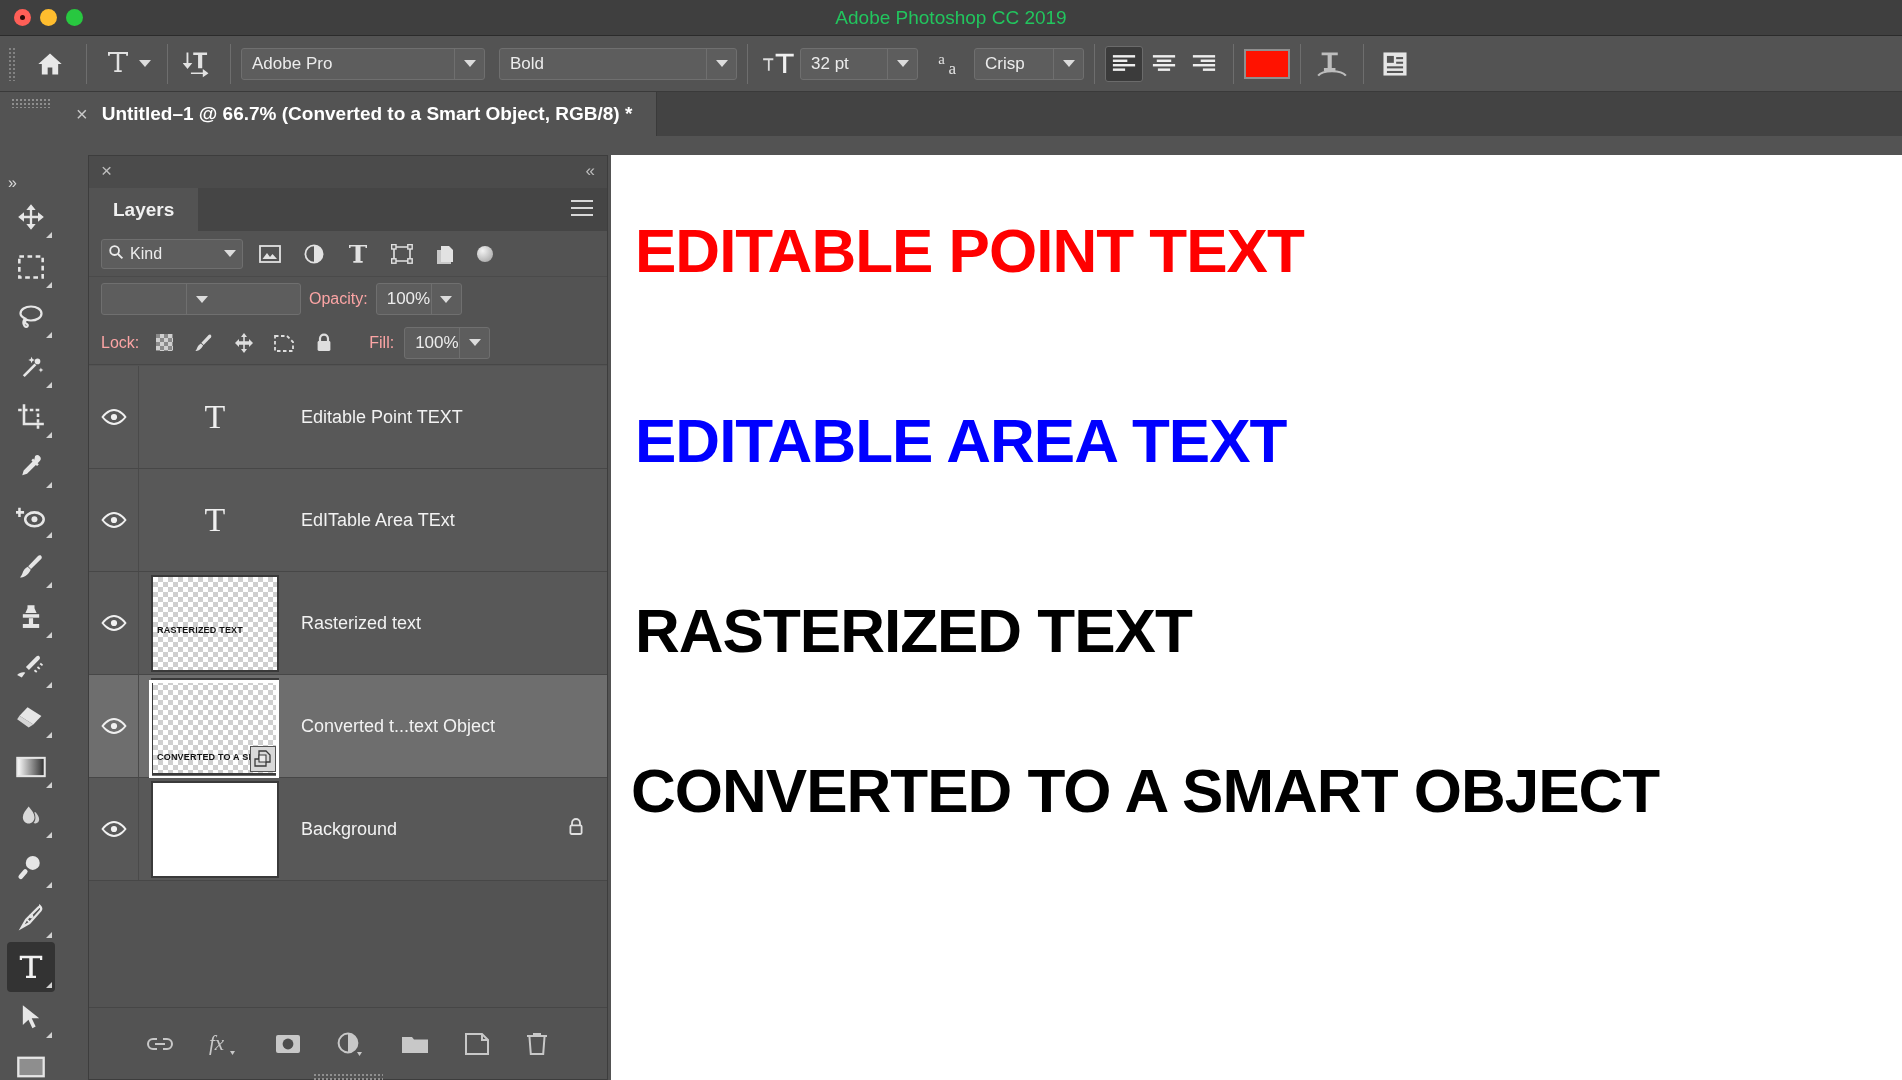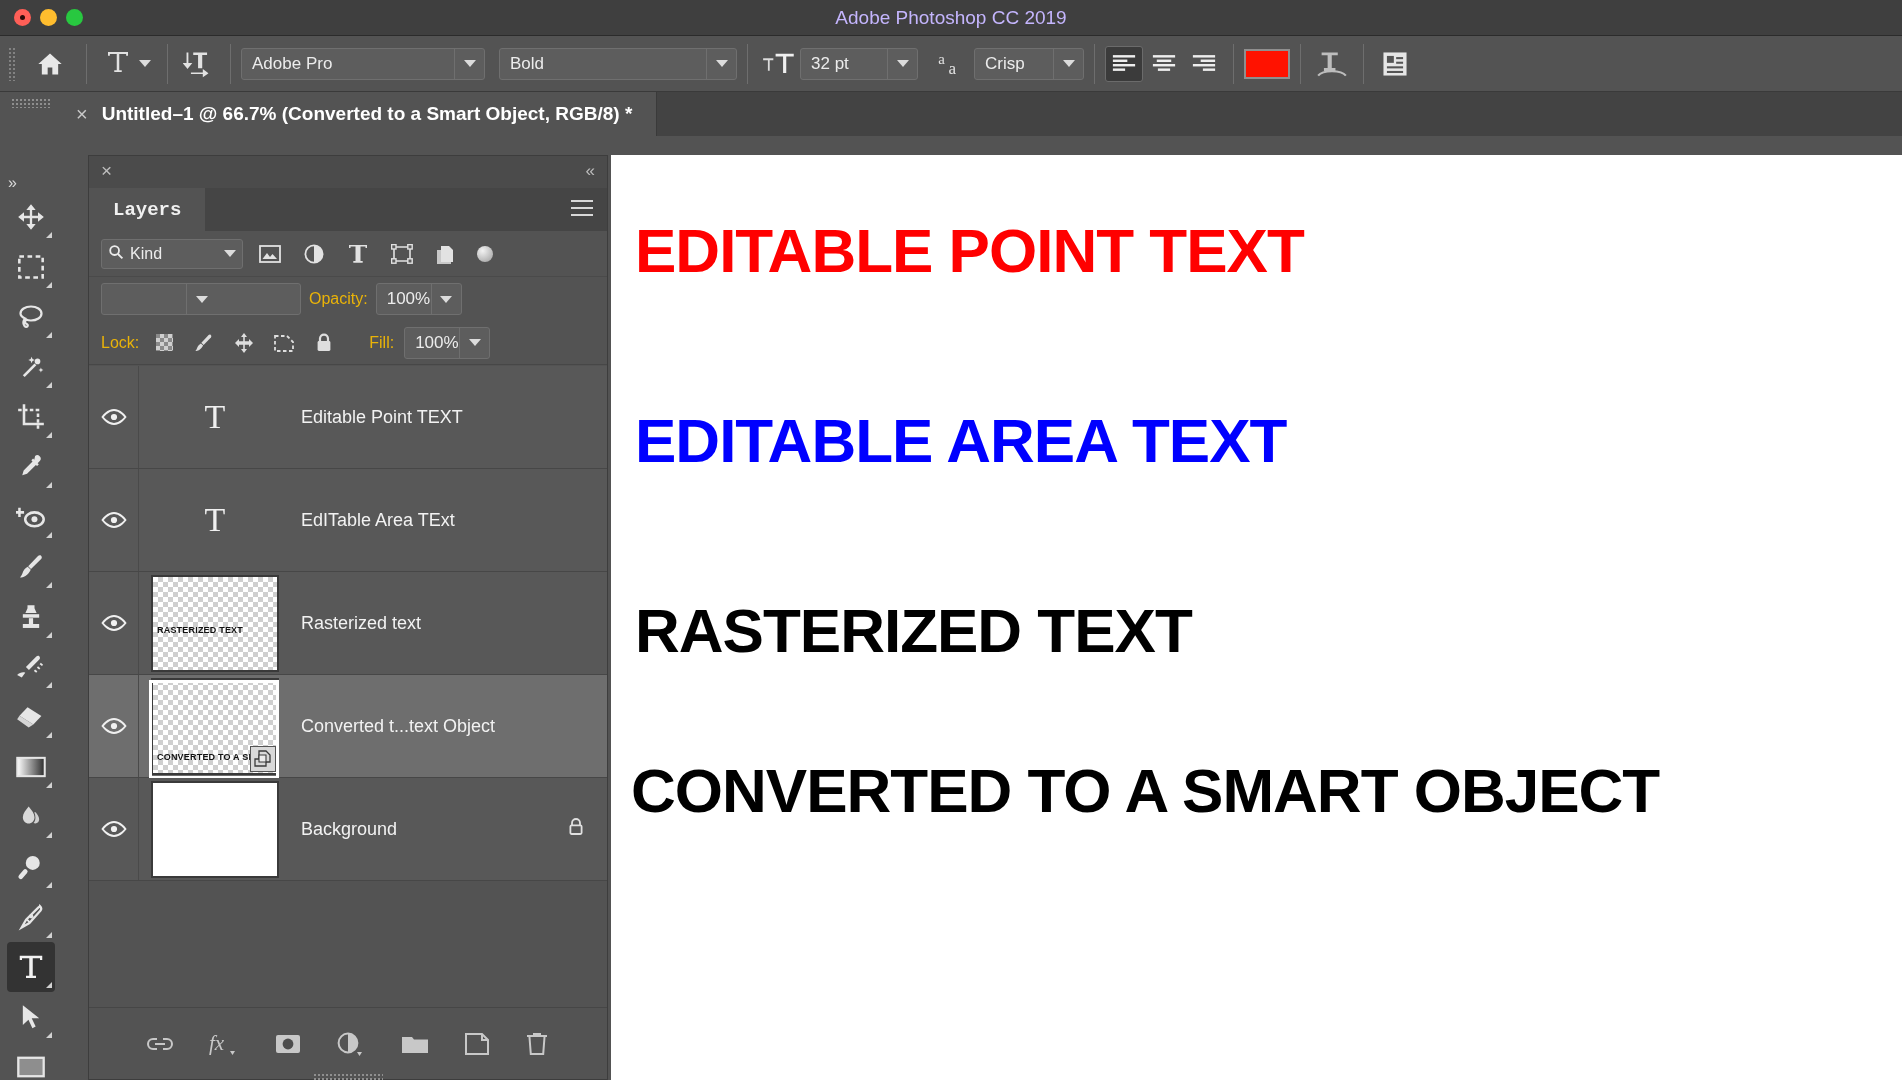--- a/index.html
+++ b/index.html
@@ -19,21 +19,21 @@
   }
   .traffic { position: absolute; left: 14px; top: 9px; display: flex; gap: 9px; }
   .dot { width: 17px; height: 17px; border-radius: 50%; }
   .dot.red { background: #ff5f57; }
   .dot.red::after{ content:""; display:block; width:5px;height:5px;border-radius:50%;background:#2a0c0a;margin:6px auto 0;}
   .dot.yellow { background: #ffbd2e; }
   .dot.green { background: #28c840; }
   .apptitle {
     position: absolute; left: 0; top: 0; width: 1902px; height: 36px;
     line-height: 36px; text-align: center;
-    color: #c4b5fd; font-size: 19px;
+    color: #22c55e; font-size: 19px;
   }
 
   
   .optionsbar {
     position: absolute; left: 0; top: 36px; width: 1902px; height: 56px;
     background: #535353; border-bottom: 1px solid #3a3a3a;
     display: flex; align-items: center; padding-left: 8px;
   }
   .grip { width: 8px; height: 34px;
     background-image: radial-gradient(#8a8a8a 1px, transparent 1px);
@@ -102,38 +102,38 @@
   .toollist { position: absolute; left: 0; top: 100px; width: 62px; }
 
   
   .panel {
     position: absolute; left: 88px; top: 155px; width: 520px; height: 925px;
     background: #535353; border: 1px solid #3d3d3d;
   }
   .panel-topbar { height: 32px; background: #4b4b4b; position: relative; }
   .panel-x { position: absolute; left: 12px; top: 4px; color: #bdbdbd; font-size: 19px; }
   .panel-collapse { position: absolute; right: 14px; top: 5px; color: #bdbdbd; font-size: 17px; letter-spacing:-2px;}
-  .tabs-row { height: 43px; background: #454545; display: flex; align-items: stretch; position: relative; font-family: Liberation Mono, monospace; }
+  .tabs-row { height: 43px; background: #454545; display: flex; align-items: stretch; position: relative; }
   .ptab { padding: 0 24px; display: flex; align-items: center; color: #f0f0f0; font-size: 19px; font-weight: bold; background: #535353; }
   .hamburger { position: absolute; right: 14px; top: 12px; width: 22px; }
   .hamburger i { display: block; height: 2px; background: #d8d8d8; margin-bottom: 5px; }
 
   .filter-row { height: 46px; display: flex; align-items: center; padding: 10px 12px; gap: 10px; border-bottom:1px solid #4a4a4a;}
   .kind-box {
     width: 142px; height: 30px; background: #5d5d5d; border: 1px solid #6f6f6f; border-radius: 3px;
     display: flex; align-items: center; gap: 6px; padding: 0 6px; color: #ececec; font-size: 16px;
   }
   .kind-box .kname { flex: 1; }
   .ficon { width: 34px; height: 30px; display:flex; align-items:center; justify-content:center; color:#e2e2e2; fill:#e2e2e2;}
   .redball { width: 16px; height: 16px; border-radius: 50%;
     background: radial-gradient(circle at 35% 30%, #f2f2f2, #9c9c9c); margin-left: 4px;}
 
   .mode-row { height: 44px; display: flex; align-items: center; padding: 0 12px; gap: 8px; }
   .blend { width: 200px; flex-direction: column; }
-  .lbl { color: #eab308; font-size: 16px; }
+  .lbl { color: #fca5a5; font-size: 16px; }
   .opac { width: 86px; }
 
   .lock-row { height: 44px; display: flex; align-items: center; padding: 0 12px; gap: 10px; border-bottom: 1px solid #474747;}
   .lockicon { width: 30px; height: 26px; display:flex; align-items:center; justify-content:center; color:#dedede; fill:#dedede;}
   .checker16 {
     width: 17px; height: 17px;
     background-image:
       linear-gradient(45deg, #cfcfcf 25%, transparent 25%, transparent 75%, #cfcfcf 75%),
       linear-gradient(45deg, #cfcfcf 25%, transparent 25%, transparent 75%, #cfcfcf 75%);
     background-size: 8px 8px; background-position: 0 0, 4px 4px; background-color: #8a8a8a;

